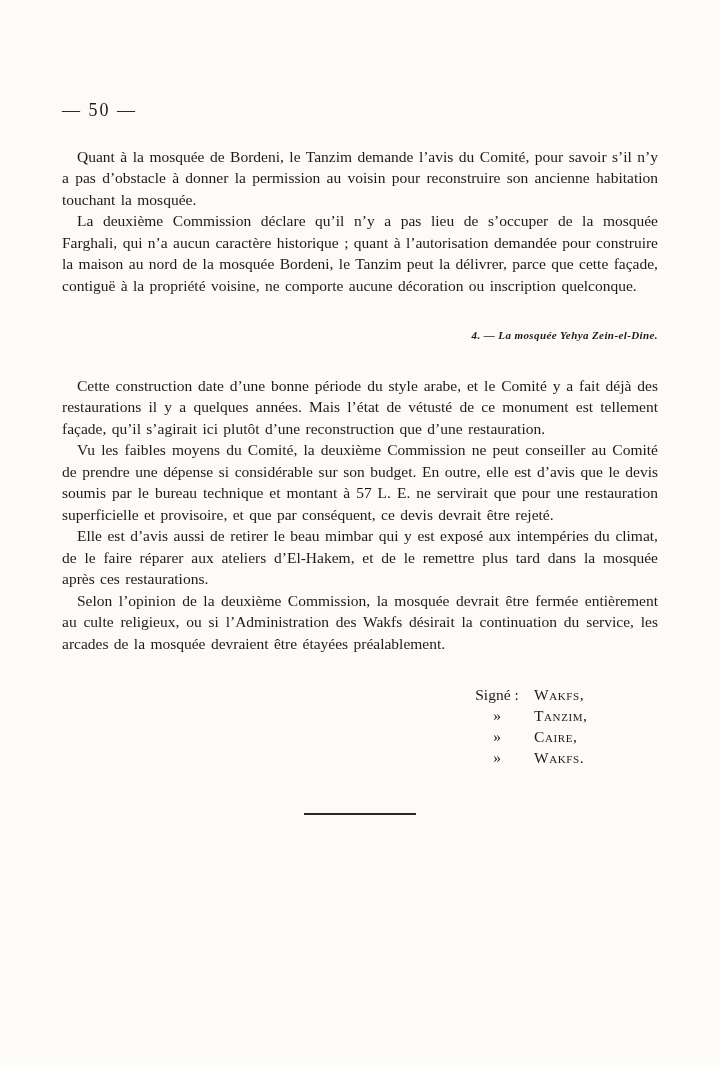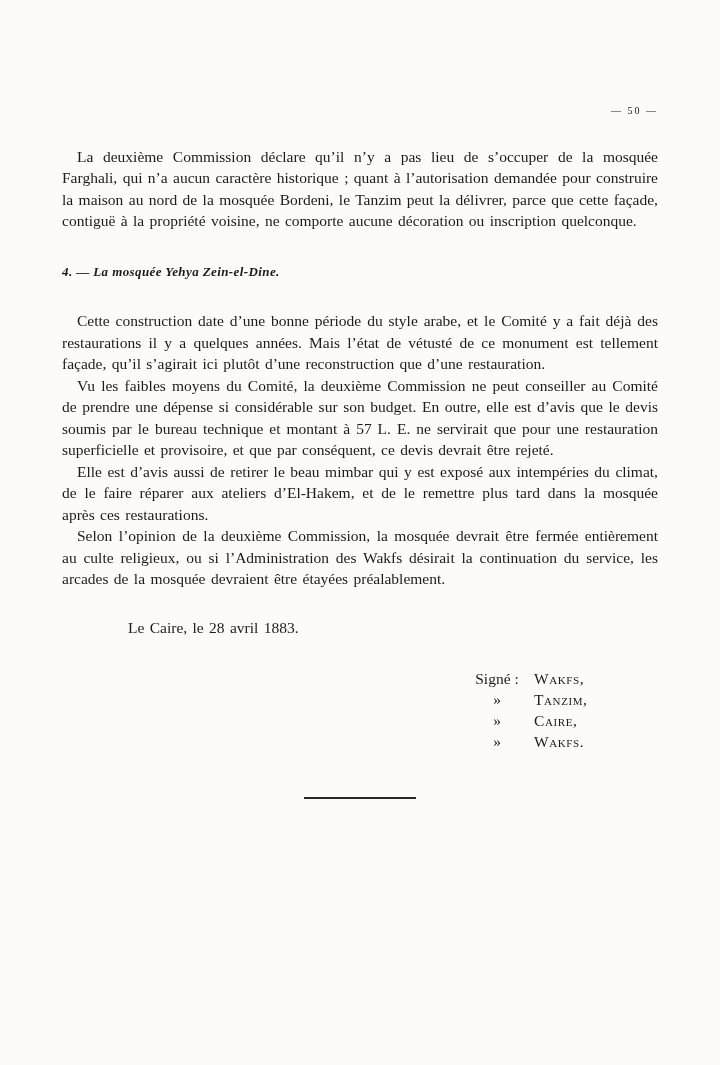--- a/index.html
+++ b/index.html
@@ -15,36 +15,36 @@
     background: #fcfbf8;
     color: #1c1b19;
     font-family: "Liberation Serif", "DejaVu Serif", serif;
     font-size: 15.5px;
     line-height: 21.5px;
     box-sizing: border-box;
     padding: 100px 62px 0 62px;
     overflow: hidden;
   }
   .page-number {
-    text-align: right;
-    font-size: 10px;
+    text-align: left;
+    font-size: 18px;
     letter-spacing: 2px;
     margin-bottom: 24px;
   }
   .content p {
     margin: 0;
     text-align: justify;
     text-indent: 15px;
     word-spacing: 1.5px;
   }
   .section-heading {
-    text-align: left;
+    text-align: right;
     font-style: italic;
     font-weight: 700;
-    font-size: 13px;
+    font-size: 11px;
     letter-spacing: 0.4px;
     margin: 29px 0 28px 0;
   }
   .dateline {
     margin: 27px 0 0 0 !important;
     text-indent: 0 !important;
     padding-left: 66px;
     text-align: left !important;
   }
   .signatures {
@@ -77,35 +77,35 @@
 </style>
 </head>
 <body>
 
 <div class="page">
 
   <div class="page-number">— 50 —</div>
 
   <div class="content">
 
+    <p>Quant à la mosquée de Bordeni, le Tanzim demande l’avis du Comité, pour savoir s’il n’y a pas d’obstacle à donner la permission au voisin pour reconstruire son ancienne habitation touchant la mosquée.</p>
 
     <p>La deuxième Commission déclare qu’il n’y a pas lieu de s’occuper de la mosquée Farghali, qui n’a aucun caractère historique ; quant à l’autorisation demandée pour construire la maison au nord de la mosquée Bordeni, le Tanzim peut la délivrer, parce que cette façade, contiguë à la propriété voisine, ne comporte aucune décoration ou inscription quelconque.</p>
 
     <h2 class="section-heading">4. — La mosquée Yehya Zein-el-Dine.</h2>
 
     <p>Cette construction date d’une bonne période du style arabe, et le Comité y a fait déjà des restaurations il y a quelques années. Mais l’état de vétusté de ce monument est tellement façade, qu’il s’agirait ici plutôt d’une reconstruction que d’une restauration.</p>
 
     <p>Vu les faibles moyens du Comité, la deuxième Commission ne peut conseiller au Comité de prendre une dépense si considérable sur son budget. En outre, elle est d’avis que le devis soumis par le bureau technique et montant à 57 L. E. ne servirait que pour une restauration superficielle et provisoire, et que par conséquent, ce devis devrait être rejeté.</p>
 
     <p>Elle est d’avis aussi de retirer le beau mimbar qui y est exposé aux intempéries du climat, de le faire réparer aux ateliers d’El-Hakem, et de le remettre plus tard dans la mosquée après ces restaurations.</p>
 
     <p>Selon l’opinion de la deuxième Commission, la mosquée devrait être fermée entièrement au culte religieux, ou si l’Administration des Wakfs désirait la continuation du service, les arcades de la mosquée devraient être étayées préalablement.</p>
 
 
-    <p class="dateline">Le Caire, le 28 avril 1883.</p>
 
     <div class="signatures">
 
       <div class="sig-row">
         <span class="sig-prefix">Signé :</span>
         <span class="sig-name">Wakfs,</span>
       </div>
 
       <div class="sig-row">
         <span class="sig-prefix">»</span>

